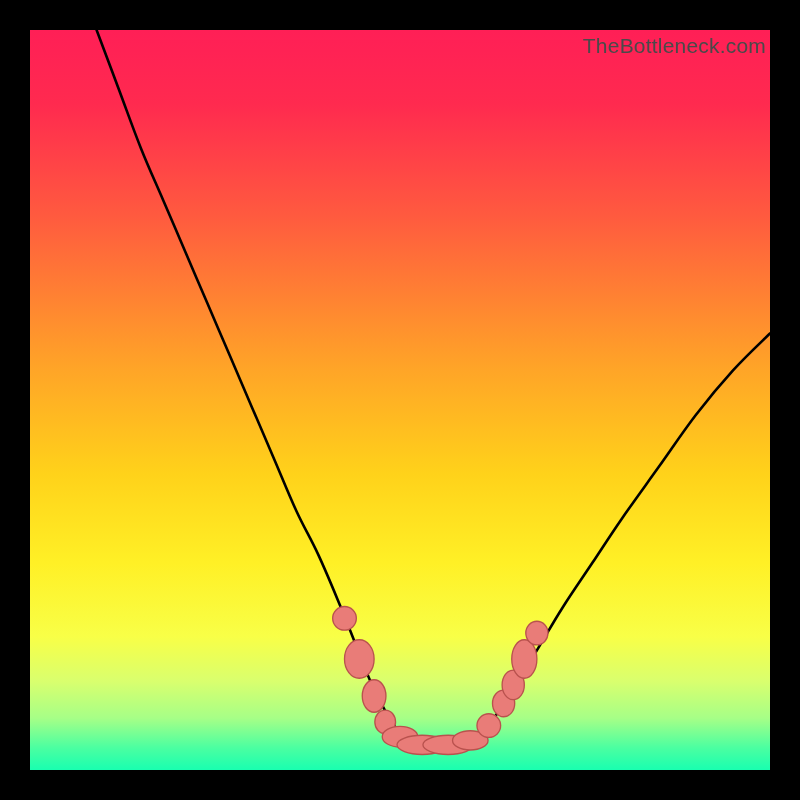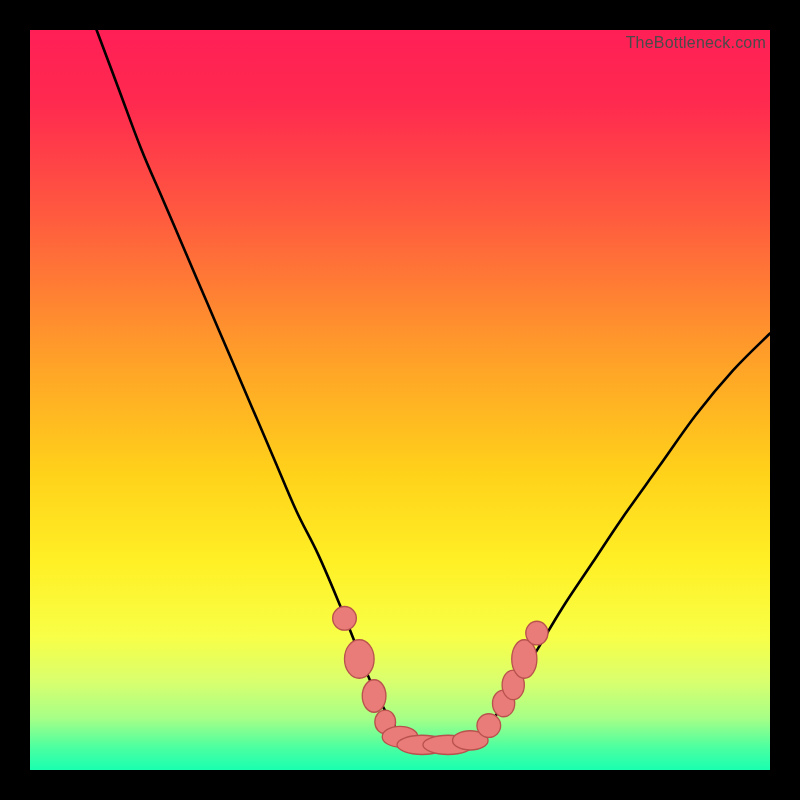--- a/index.html
+++ b/index.html
@@ -24,21 +24,21 @@
     left: 0;
     top: 0;
     width: 100%;
     height: 100%;
   }
   .watermark {
     position: absolute;
     top: 34px;
     right: 34px;
     color: #4a4a4a;
-    font-size: 16px;
+    font-size: 21px;
     font-weight: 500;
     letter-spacing: 0.2px;
     user-select: none;
   }
   svg.curve {
     position: absolute;
     left: 0;
     top: 0;
     width: 100%;
     height: 100%;

